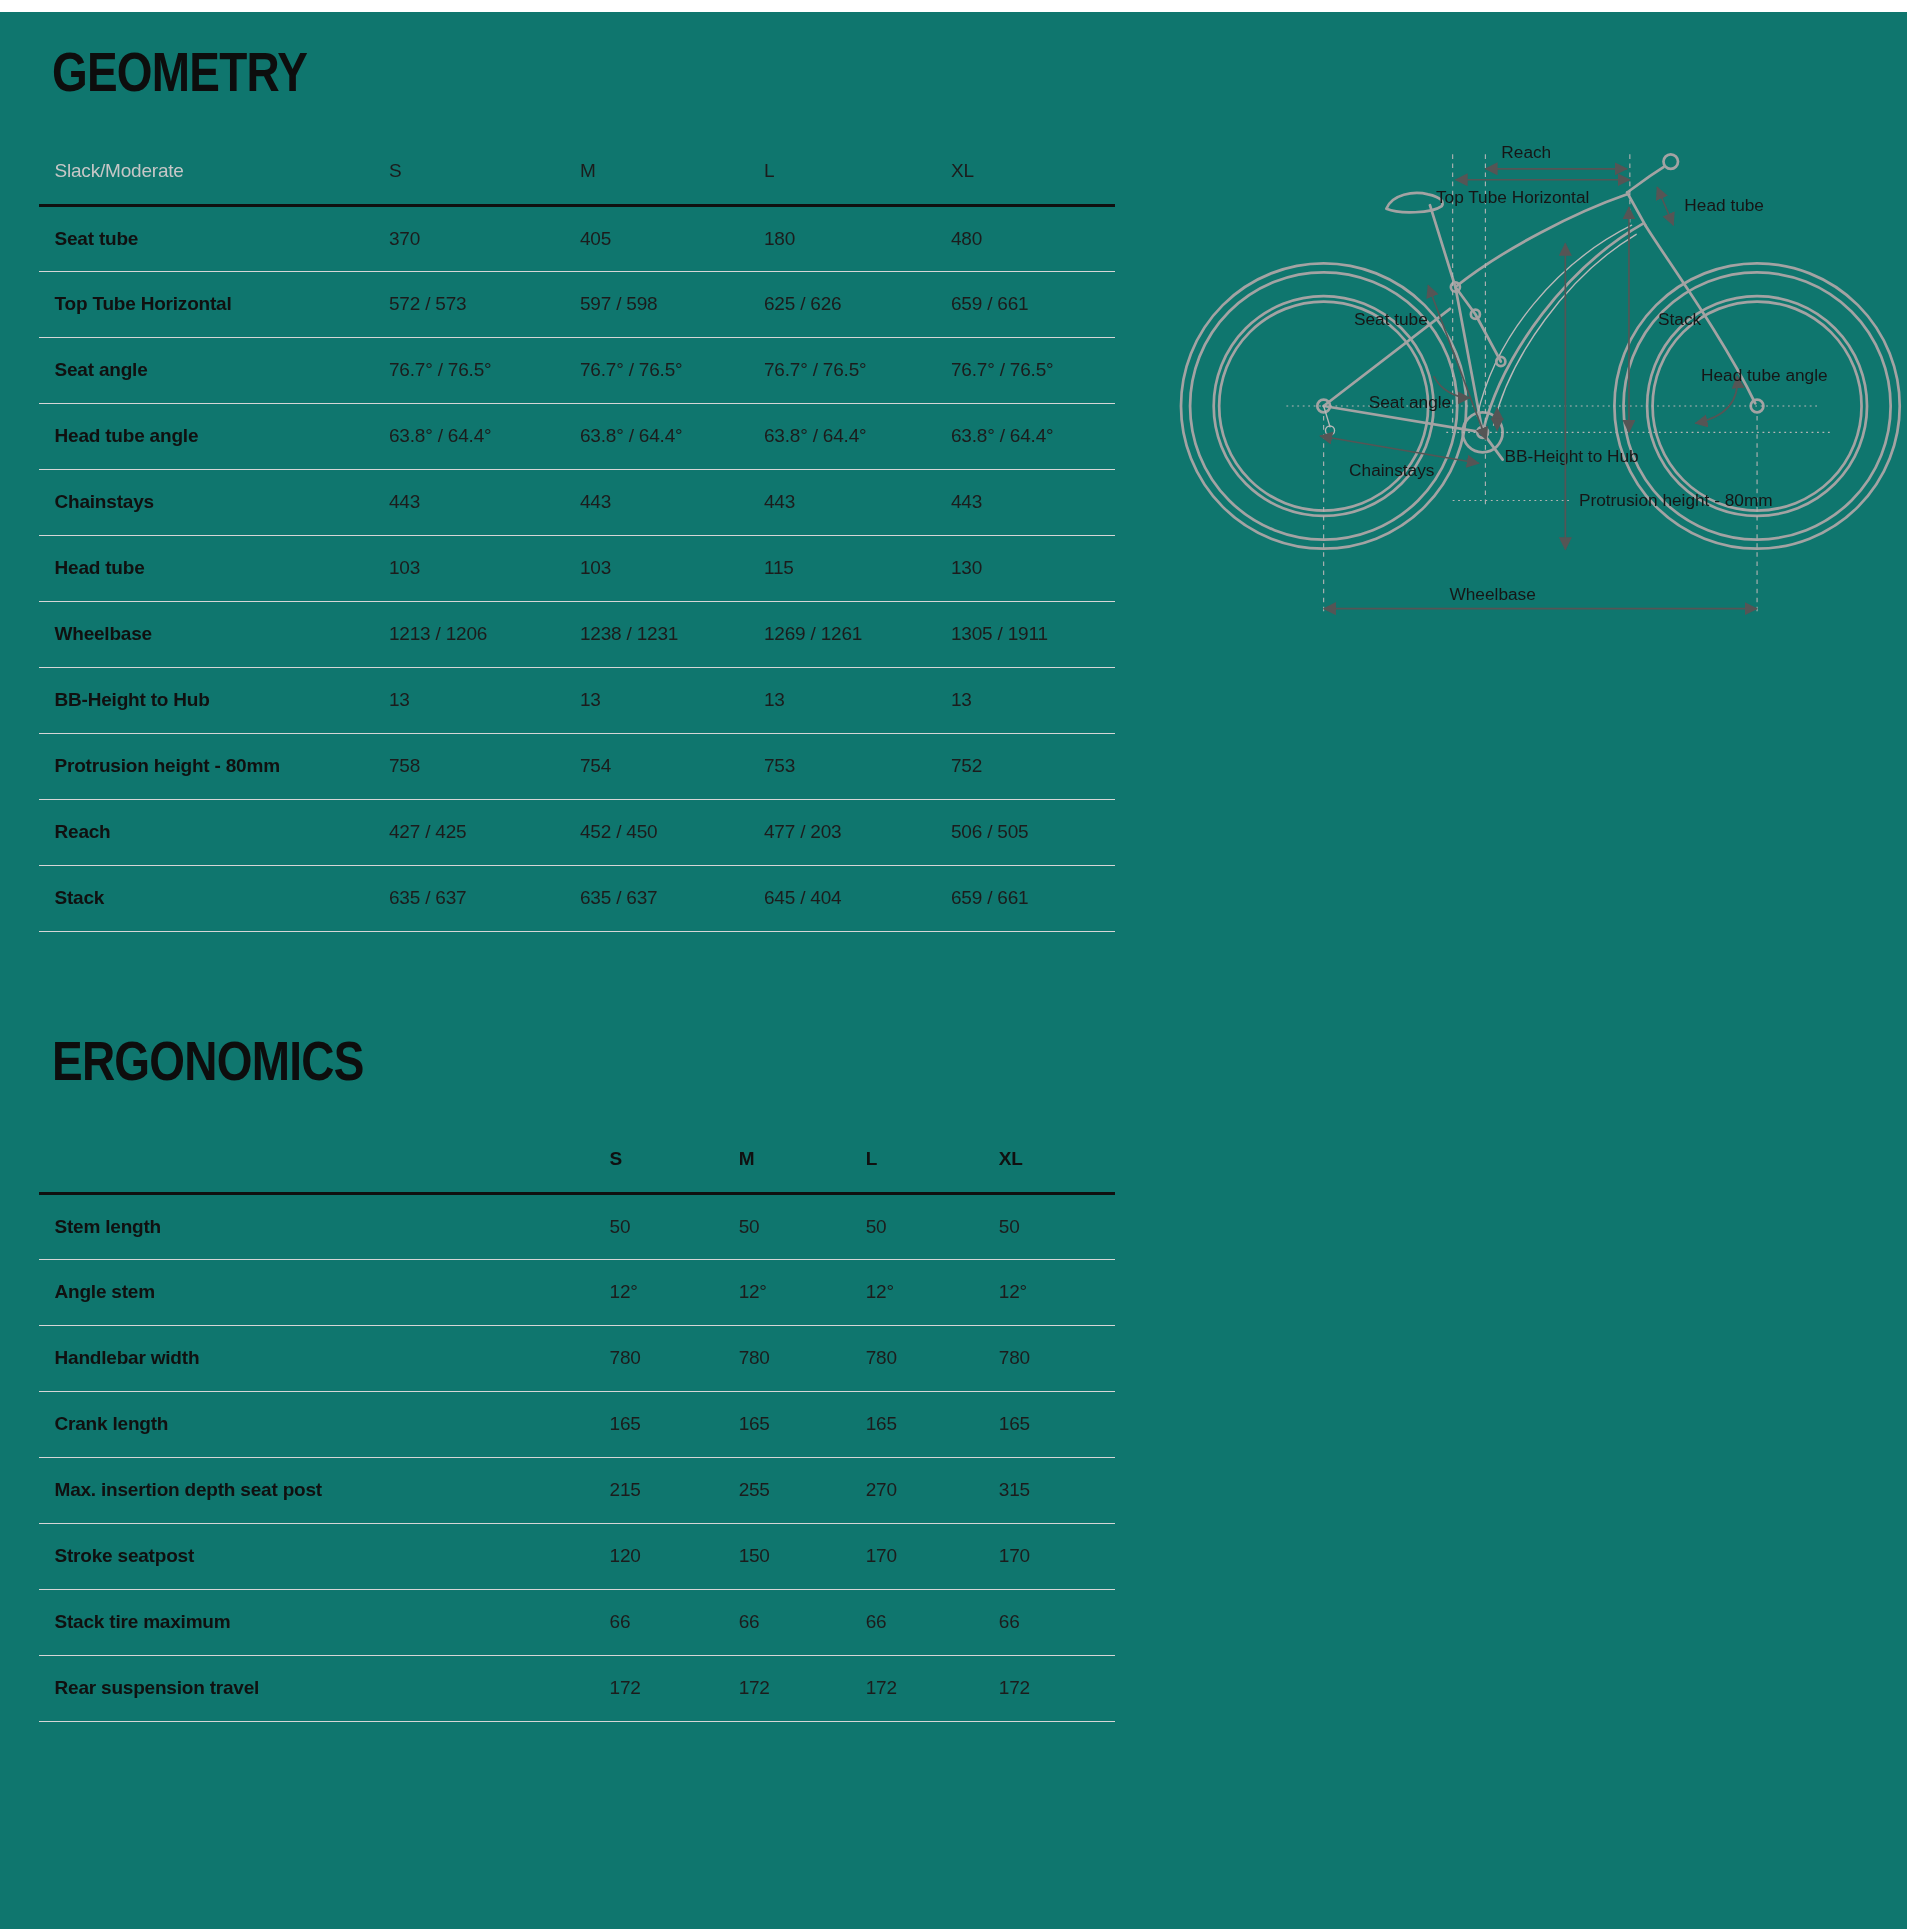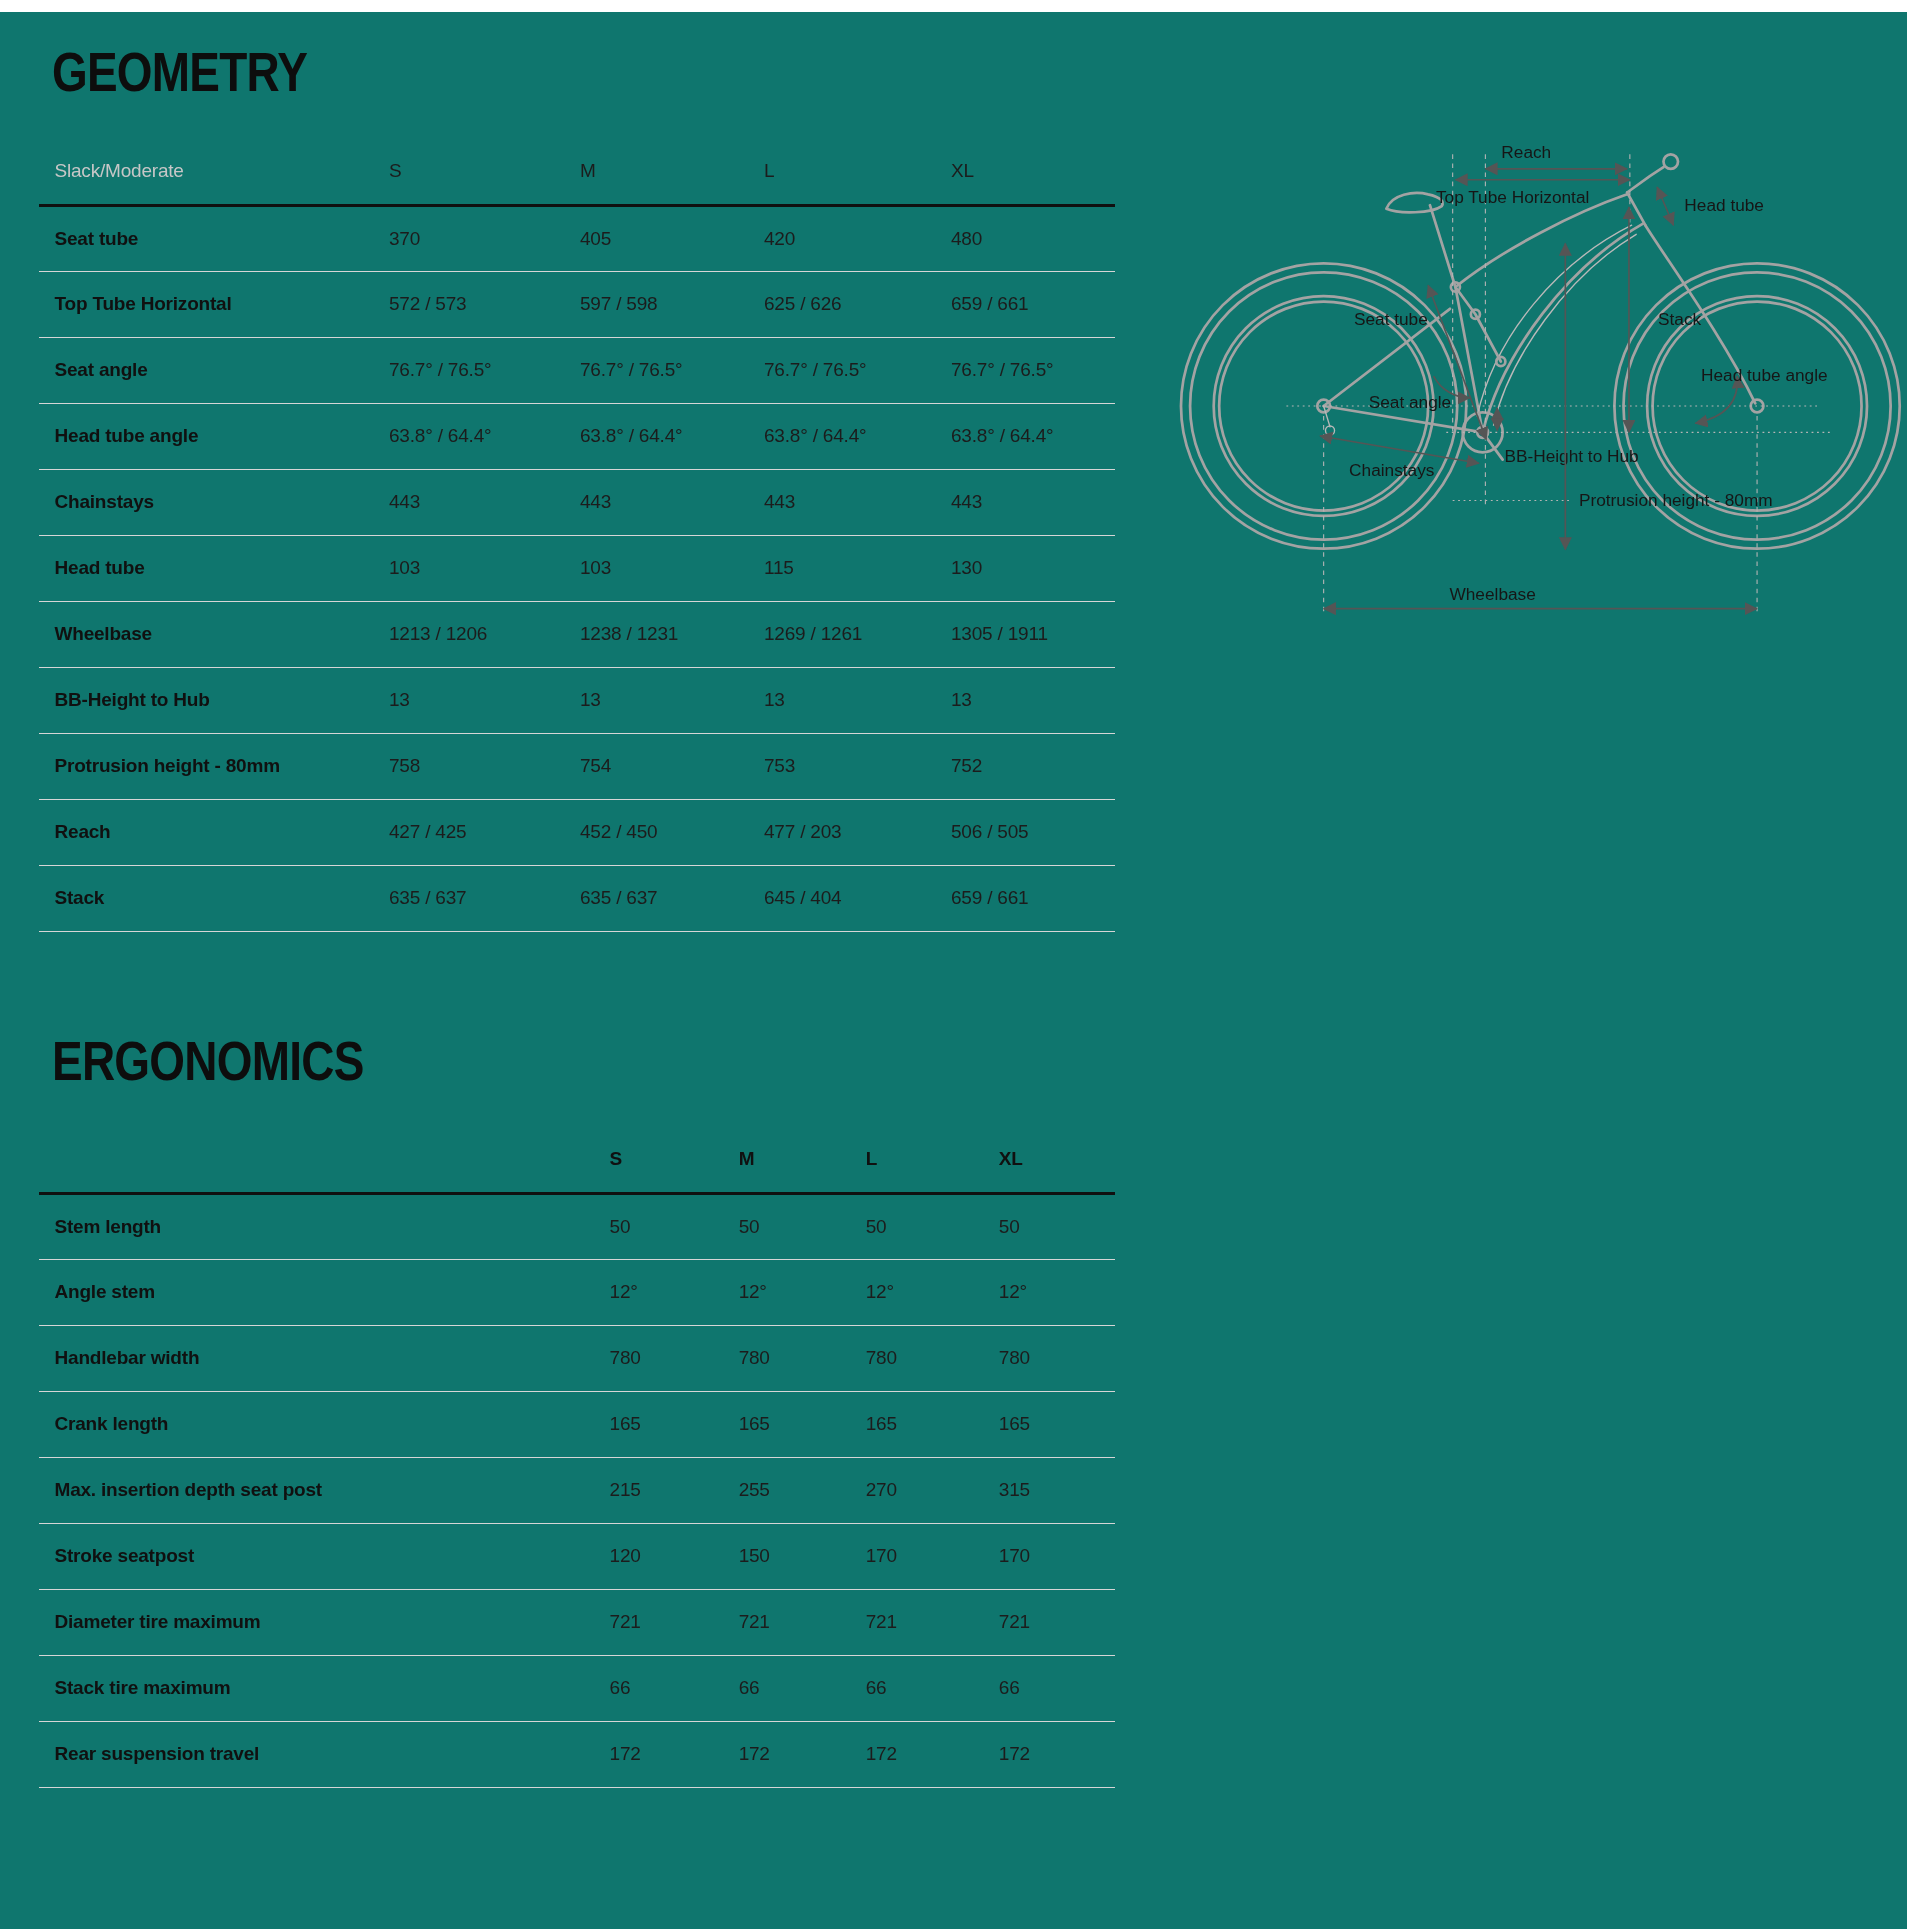--- a/index.html
+++ b/index.html
@@ -61,21 +61,21 @@
         <th>M</th>
         <th>L</th>
         <th>XL</th>
       </tr>
     </thead>
     <tbody>
         <tr>
           <th class="lbl">Seat tube</th>
           <td>370</td>
           <td>405</td>
-          <td>420</td>
+          <td>180</td>
           <td>480</td>
         </tr>
         <tr>
           <th class="lbl">Top Tube Horizontal</th>
           <td>572 / 573</td>
           <td>597 / 598</td>
           <td>625 / 626</td>
           <td>659 / 661</td>
         </tr>
         <tr>
@@ -198,27 +198,20 @@
           <td>255</td>
           <td>270</td>
           <td>315</td>
         </tr>
         <tr>
           <th class="lbl">Stroke seatpost</th>
           <td>120</td>
           <td>150</td>
           <td>170</td>
           <td>170</td>
-        </tr>
-        <tr>
-          <th class="lbl">Diameter tire maximum</th>
-          <td>721</td>
-          <td>721</td>
-          <td>721</td>
-          <td>721</td>
         </tr>
         <tr>
           <th class="lbl">Stack tire maximum</th>
           <td>66</td>
           <td>66</td>
           <td>66</td>
           <td>66</td>
         </tr>
         <tr>
           <th class="lbl">Rear suspension travel</th>

